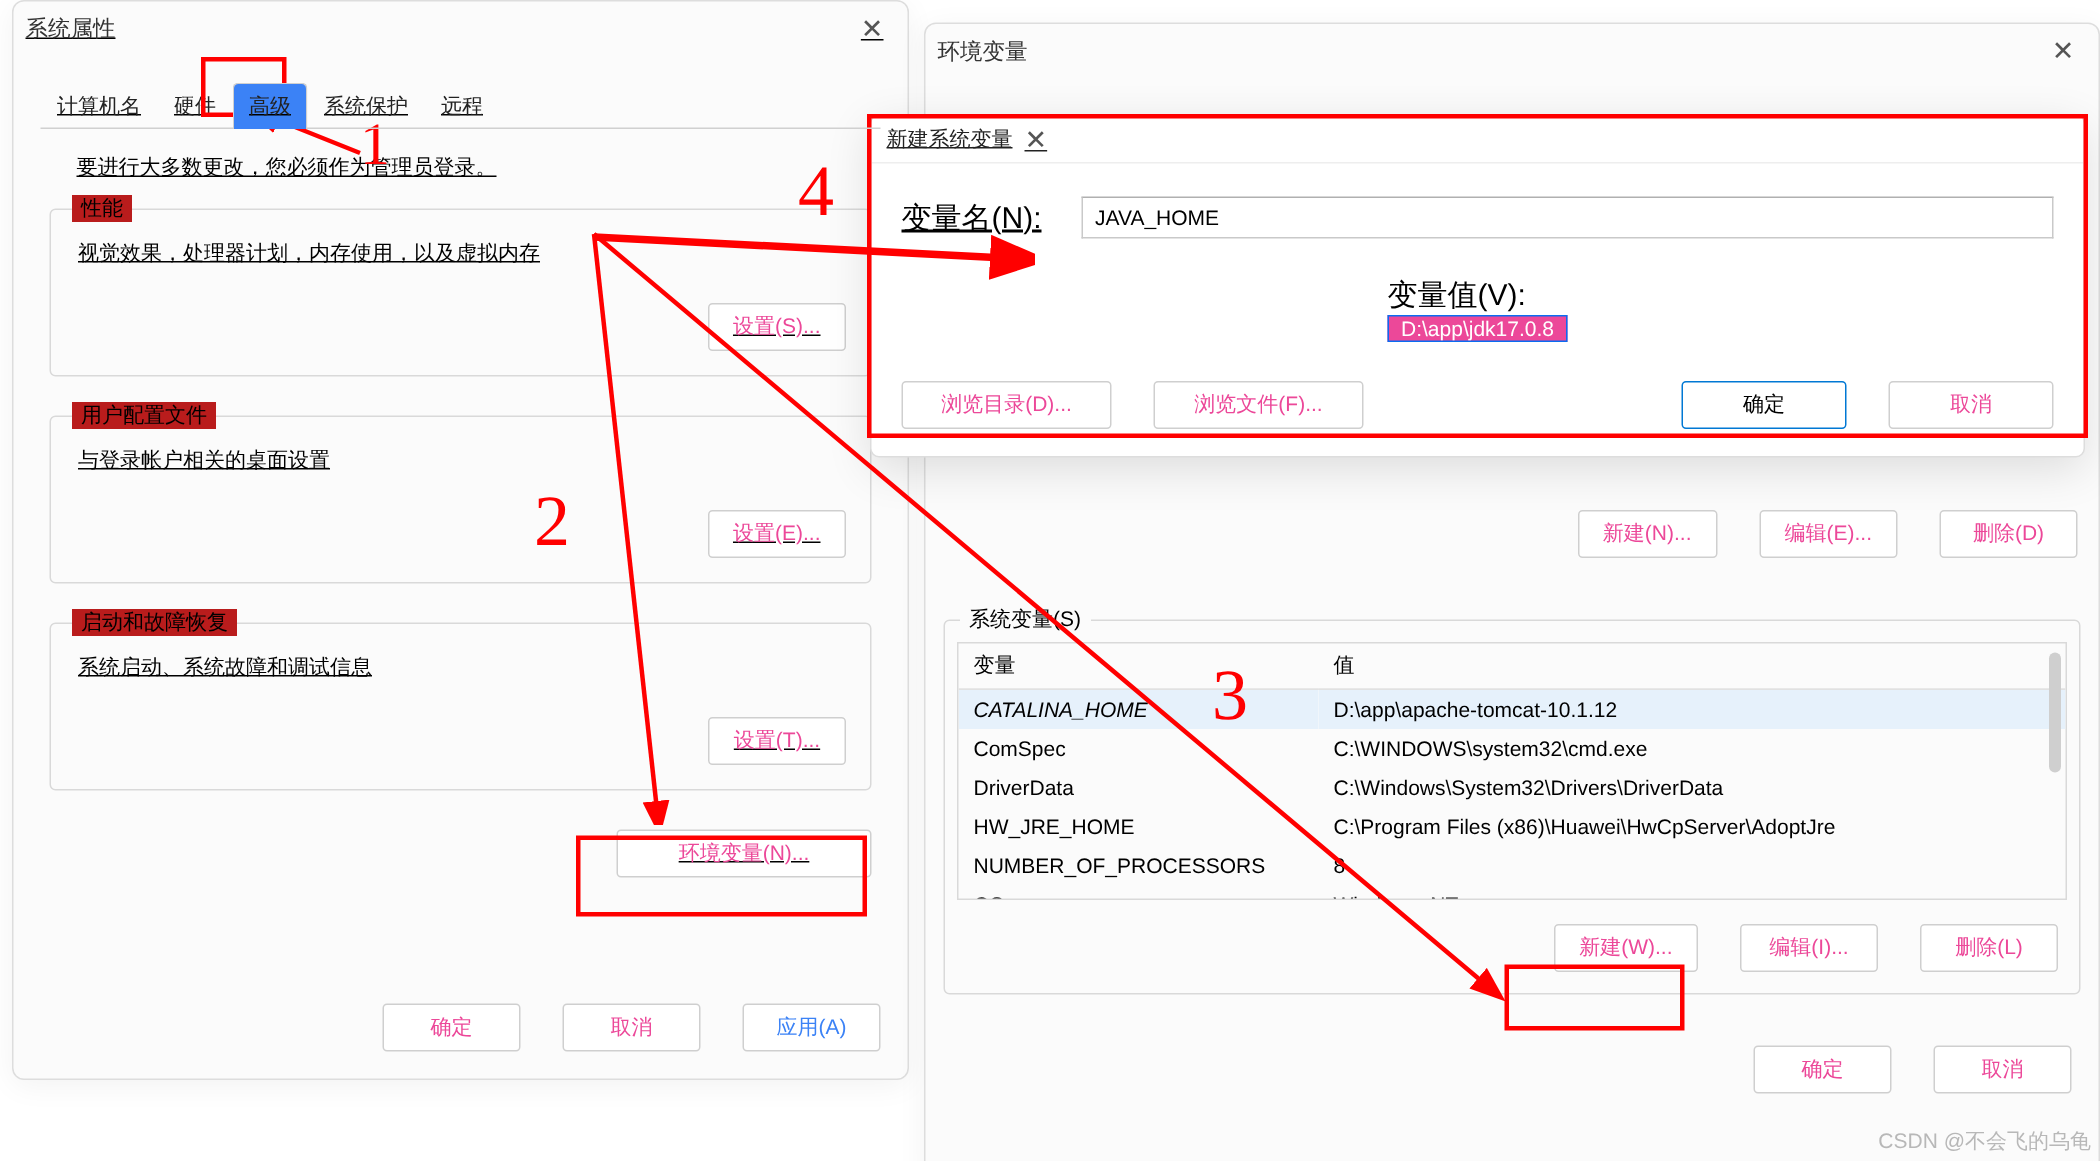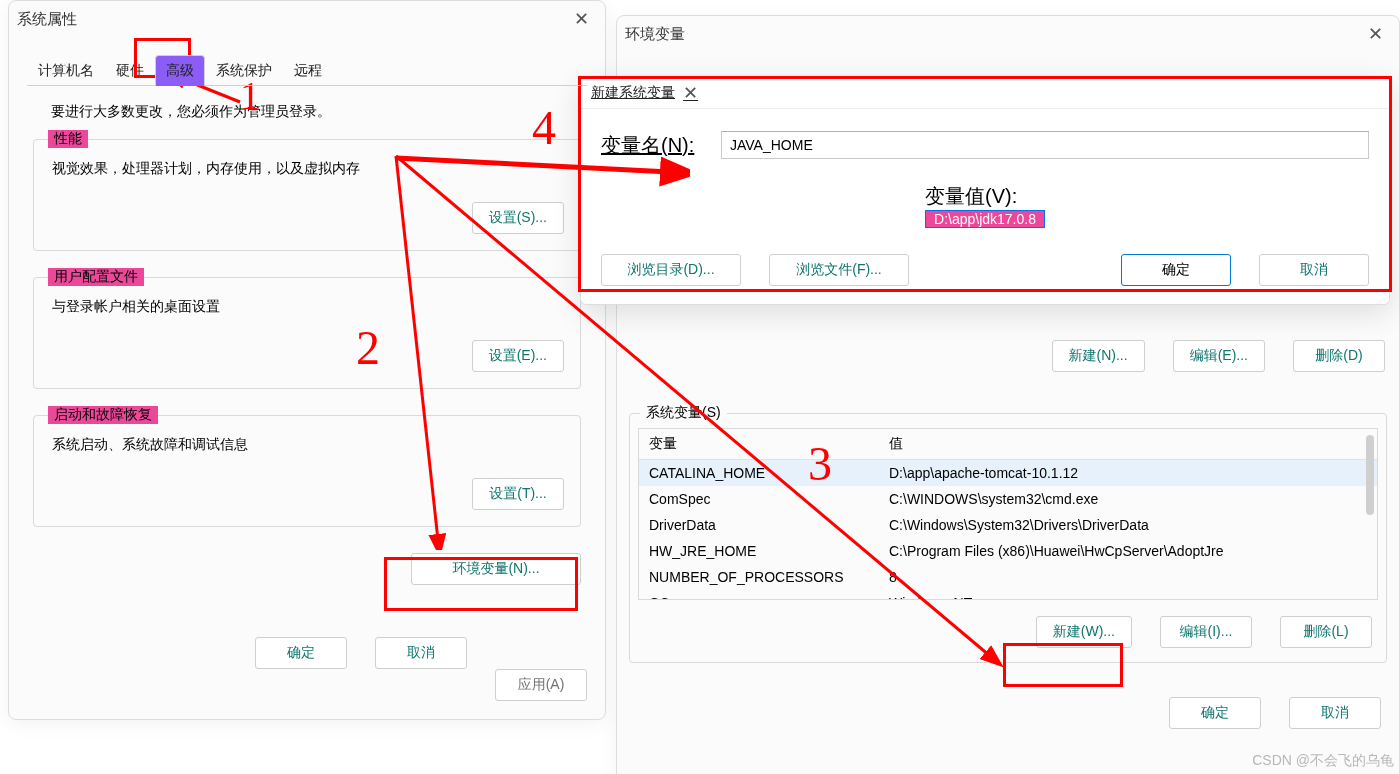--- a/index.html
+++ b/index.html
@@ -4,33 +4,33 @@
 <style>
   * { box-sizing: border-box; }
   html, body { margin:0; padding:0; font-family: "Segoe UI","Microsoft YaHei",Arial,sans-serif; font-size:14px; color:#000; background:#fff; }
   #stage { position:relative; width:1400px; height:774px; overflow:hidden; background:#fff; }
   .dialog { position:absolute; background:#fbfbfb; border:1px solid #ddd; border-radius:8px; box-shadow:0 4px 20px rgba(0,0,0,.05); }
   .titlebar { display:flex; align-items:center; height:36px; padding:0 8px; font-size:15px; color:#333; }
   .titlebar .spacer { flex:1; }
   .close-x { font-size:18px; color:#555; padding:0 8px; cursor:default; }
   .tabs { display:flex; gap:0; padding:18px 18px 0 18px; }
   .tab { padding:6px 10px; font-size:14px; color:#222; border:1px solid transparent; border-bottom:none; cursor:default; }
-  .tab.active { border-color:#d0d0d0; background:#8b5cf6; border-radius:4px 4px 0 0; position:relative; z-index:2; }
+  .tab.active { border-color:#d0d0d0; background:#3b82f6; border-radius:4px 4px 0 0; position:relative; z-index:2; }
   .tabline { border-bottom:1px solid #d0d0d0; margin:0 18px; position:relative; top:-1px; z-index:1; }
   .body { padding:6px 18px 14px 18px; }
   .hint { padding:10px 16px 18px 24px; }
   .group { border:1px solid #d9d9d9; border-radius:4px; margin:0 6px 26px 6px; padding:14px 16px 16px 16px; position:relative; }
-  .group-title { position:absolute; top:-10px; left:14px; background:#ec4899; padding:0 6px; font-size:14px; }
+  .group-title { position:absolute; top:-10px; left:14px; background:#b91c1c; padding:0 6px; font-size:14px; }
   .group-desc { margin:6px 0 24px 2px; }
   .row-right { display:flex; justify-content:flex-end; }
-  .btn { display:inline-flex; align-items:center; justify-content:center; min-width:92px; height:32px; padding:0 16px; background:#fff; border:1px solid #cfcfcf; border-radius:3px; font-size:14px; color:#0f766e; cursor:default; }
+  .btn { display:inline-flex; align-items:center; justify-content:center; min-width:92px; height:32px; padding:0 16px; background:#fff; border:1px solid #cfcfcf; border-radius:3px; font-size:14px; color:#ec4899; cursor:default; }
   .btn + .btn { margin-left:14px; }
   .btn.primary { border-color:#0078d4; background:#fff; color:#000; }
   .bottom-row { display:flex; justify-content:flex-end; padding:18px 18px 18px 18px; gap:14px; }
-  .disabled { color:#737373;margin-top:32px; }
+  .disabled { color:#3b82f6; }
   fieldset.env-group { border:1px solid #d9d9d9; border-radius:4px; margin:0 12px; padding:0; }
   legend { padding:0 6px; font-size:14px; margin-left:10px; }
   table.vars { width:100%; border-collapse:collapse; font-size:14px; }
   table.vars th { text-align:left; font-weight:400; padding:6px 10px; border-bottom:1px solid #e1e1e1; }
   table.vars td { padding:5px 10px; white-space:nowrap; overflow:hidden; text-overflow:ellipsis; }
   table.vars tr.sel td { background:#e6f1fb; }
   .table-wrap { position:relative; margin:6px 8px; border:1px solid #d9d9d9; height:172px; overflow:hidden; }
   .table-wrap .fake-scroll { position:absolute; top:6px; right:3px; width:8px; height:80px; background:#cfcfcf; border-radius:4px; }
   .btn-row-below { display:flex; justify-content:flex-end; padding:10px 14px 14px 14px; gap:14px; }
   .sub-dialog { position:absolute; background:#fff; border:1px solid #ddd; border-radius:6px; box-shadow:0 8px 30px rgba(0,0,0,.12); }
@@ -44,21 +44,21 @@
   .sub-bottom .flex { flex:1; }
   .red-box { position:absolute; border:3px solid #f00; pointer-events:none; }
   .red-text { position:absolute; color:#f00; font-family:"Segoe Script","Brush Script MT",cursive; font-size:48px; pointer-events:none; }
   svg.arrow { position:absolute; pointer-events:none; }
   .watermark { position:absolute; right:6px; bottom:4px; font-size:14px; color:#b8b8b8; font-family:"Microsoft YaHei",sans-serif; }
 </style>
 </head>
 <body>
 <div id="stage">
 
-<div class="dialog" style="left:8px; top:0px; width:598px; height:720px;">
+<div class="dialog" style="left:8px; top:0px; width:598px; height:720px;text-decoration:underline;">
   <div class="titlebar">
     <span>系统属性</span>
     <span class="spacer"></span>
     <span class="close-x">✕</span>
   </div>
   <div class="tabs">
     <div class="tab">计算机名</div>
     <div class="tab">硬件</div>
     <div class="tab active">高级</div>
     <div class="tab">系统保护</div>
@@ -123,21 +123,21 @@
     <div class="table-wrap">
       <table class="vars" id="sysvars-table">
         <thead>
               <tr>
           <th style="width:240px;">变量</th>
           <th>值</th>
         </tr>
             </thead>
         <tbody id="sysvars-body">
               <tr class="sel">
-                <td style="max-width: 230px;">CATALINA_HOME</td>
+                <td style="max-width: 230px; font-style: italic;">CATALINA_HOME</td>
                 <td style="max-width: 460px;">D:\app\apache-tomcat-10.1.12</td>
               </tr>
               <tr>
                 <td style="max-width: 230px;">ComSpec</td>
                 <td style="max-width: 460px;">C:\WINDOWS\system32\cmd.exe</td>
               </tr>
               <tr>
                 <td style="max-width: 230px;">DriverData</td>
                 <td style="max-width: 460px;">C:\Windows\System32\Drivers\DriverData</td>
               </tr>

